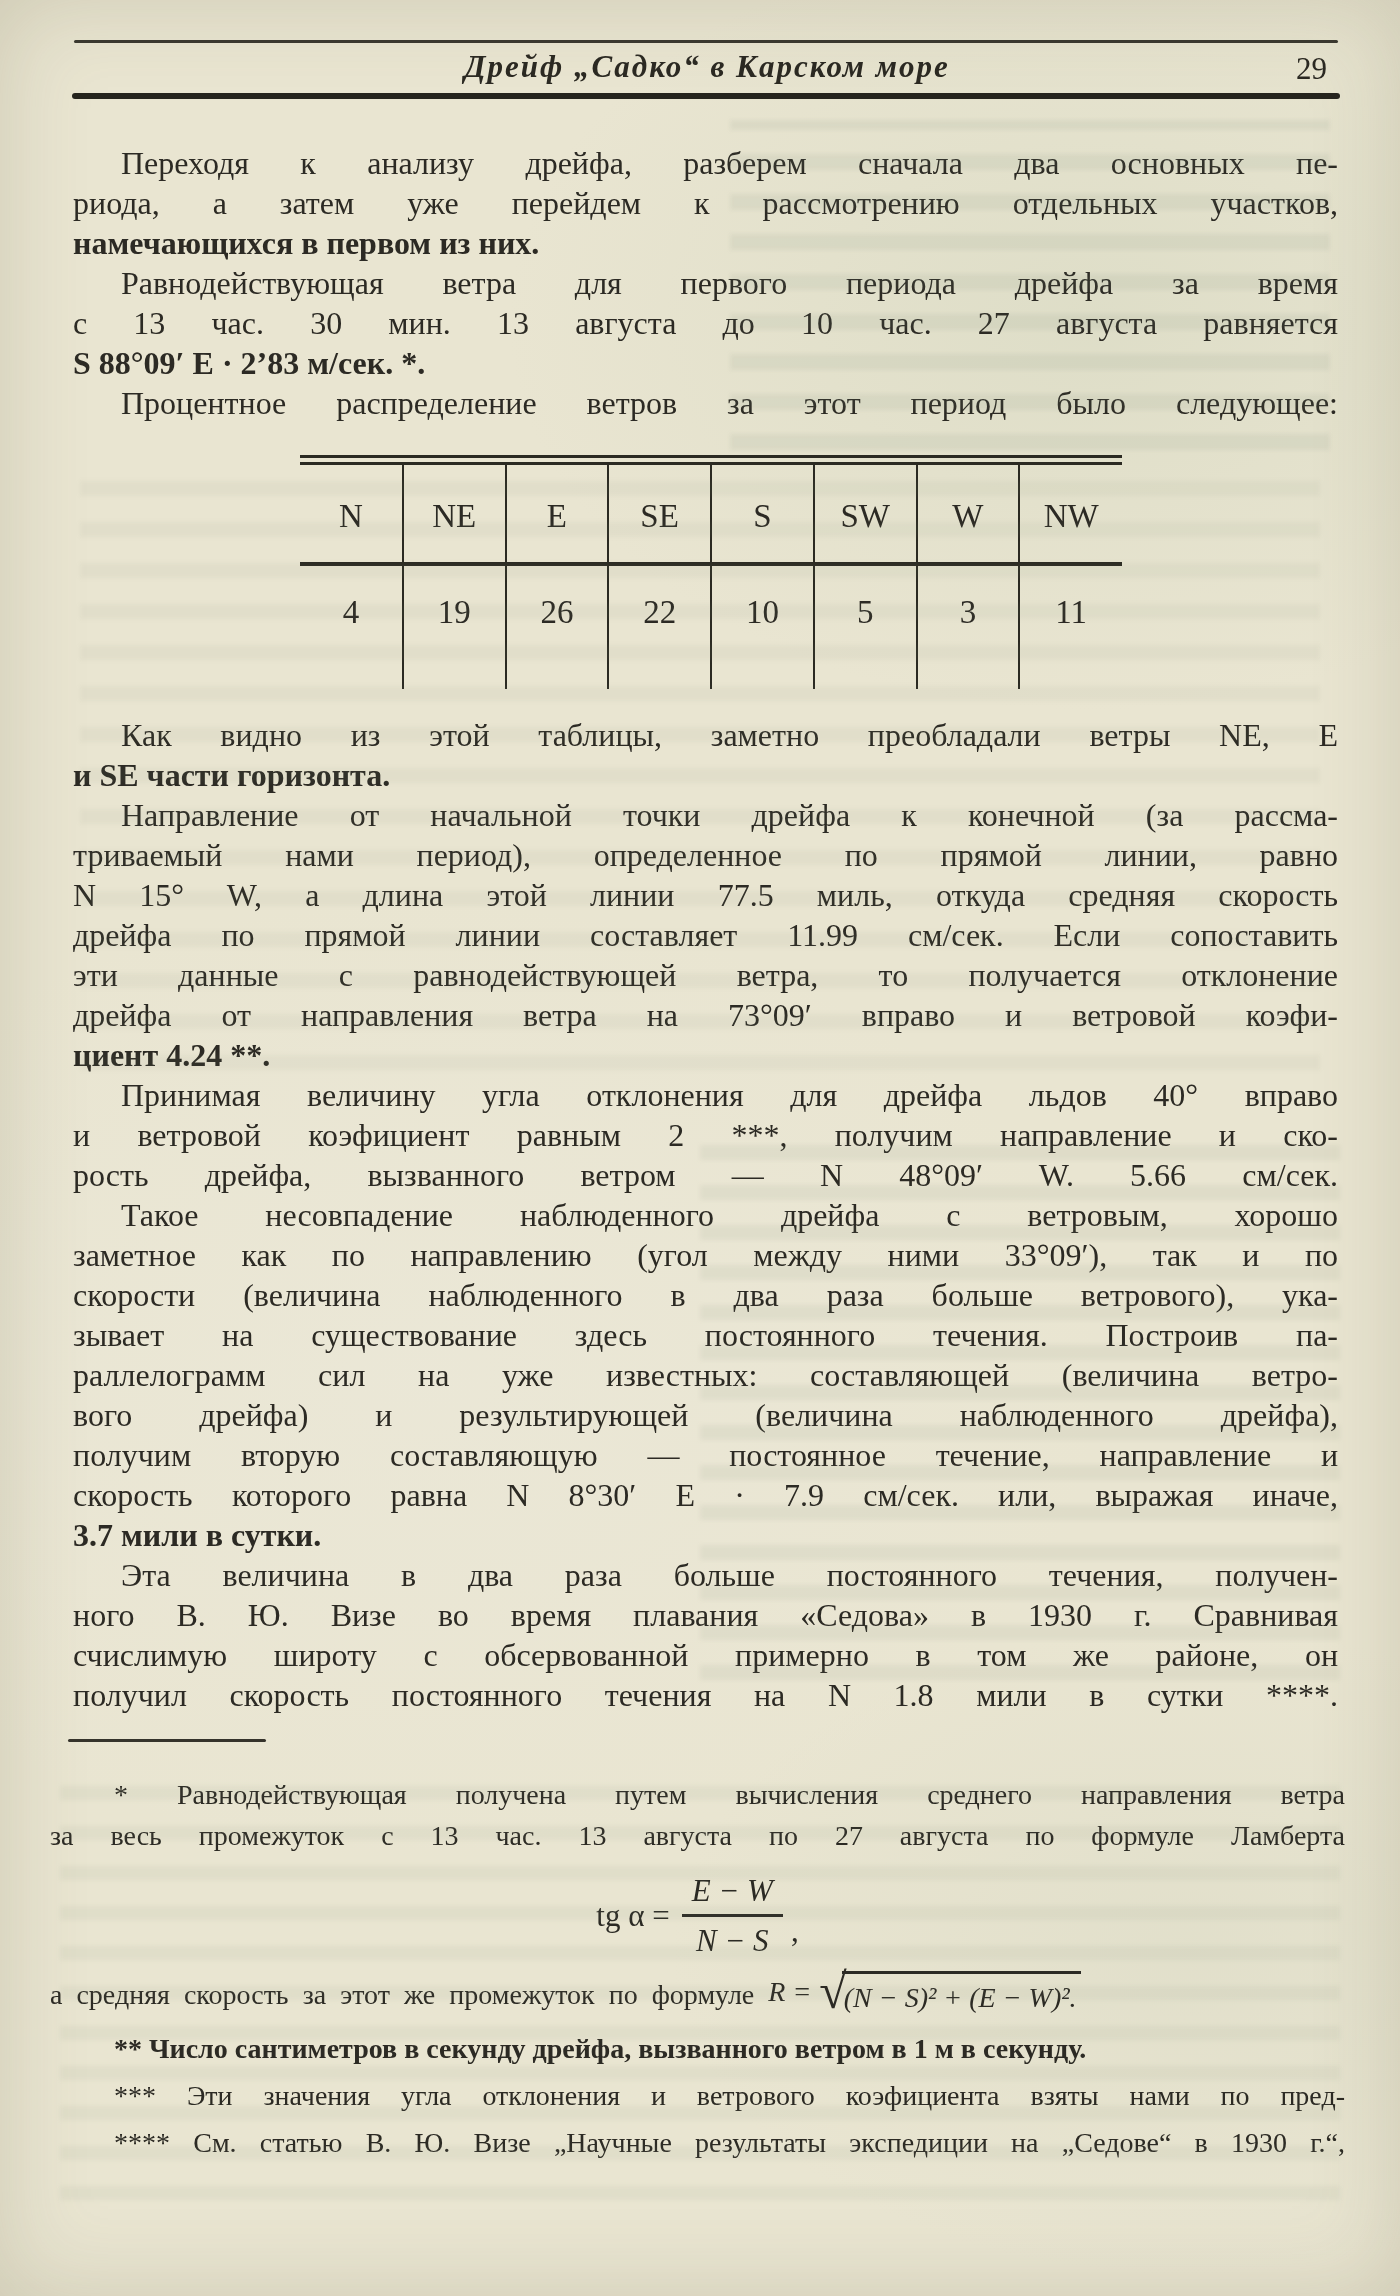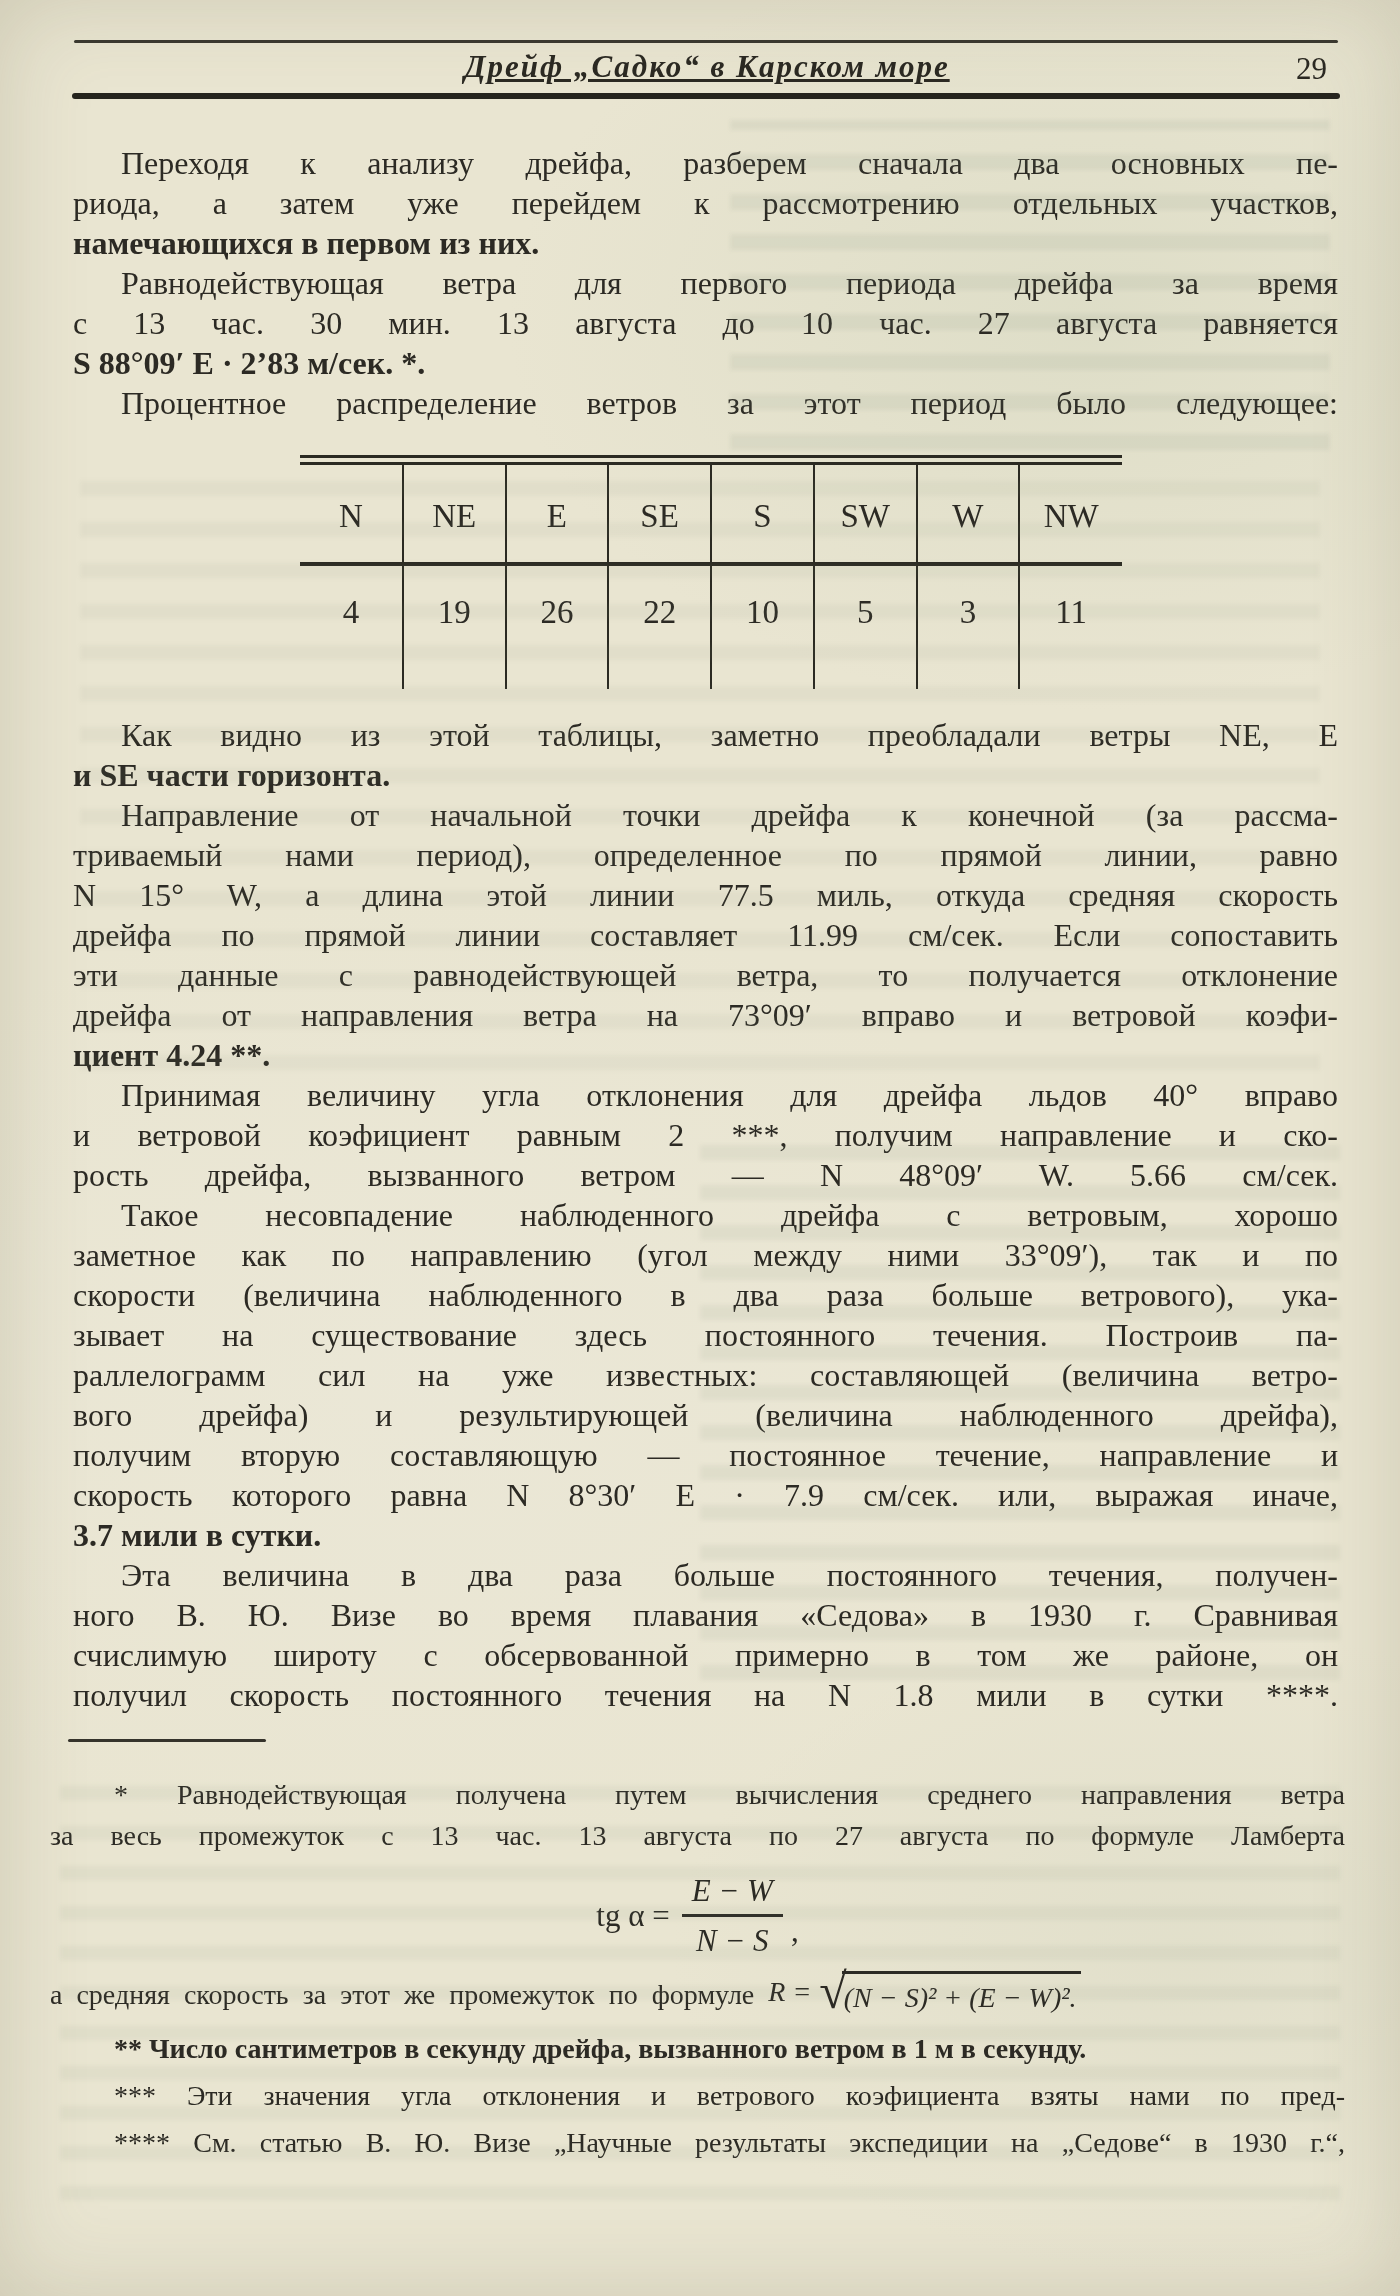--- a/index.html
+++ b/index.html
@@ -26,21 +26,21 @@
   .b3{left:700px;top:1120px;width:640px;height:560px;
       background:repeating-linear-gradient(0deg, rgba(125,140,118,.09) 0 15px, transparent 15px 40px);}
   .b4{left:60px;top:1780px;width:1280px;height:420px;
       background:repeating-linear-gradient(0deg, rgba(128,142,120,.08) 0 14px, transparent 14px 40px);}
 
   header{position:relative;padding-top:40px;}
   .rule-thin{height:3px;background:#3a382f;margin:0 62px 0 74px;border-radius:2px;}
   .head-row{position:relative;height:46px;margin:0 62px 0 74px;}
   .head-title{
     position:absolute;left:2px;right:0;top:6px;text-align:center;
-    font-style:italic;font-weight:bold;font-size:31px;letter-spacing:2px;color:#2b2922;text-decoration:underline;
+    font-style:italic;font-weight:bold;font-size:31px;letter-spacing:2px;color:#2b2922;
   }
   .page-num{position:absolute;right:11px;top:8px;font-size:31px;color:#2b2922;}
   .rule-thick{height:6px;background:#25241d;margin:4px 60px 0 72px;border-radius:3px;}
 
   main{margin:44px 62px 0 73px;font-size:32px;line-height:40px;}
   .line{text-align:justify;text-align-last:justify;white-space:normal;}
   .line.last{text-align-last:auto;font-weight:bold;}
   .para .line.indent{text-indent:48px;}
 
   

